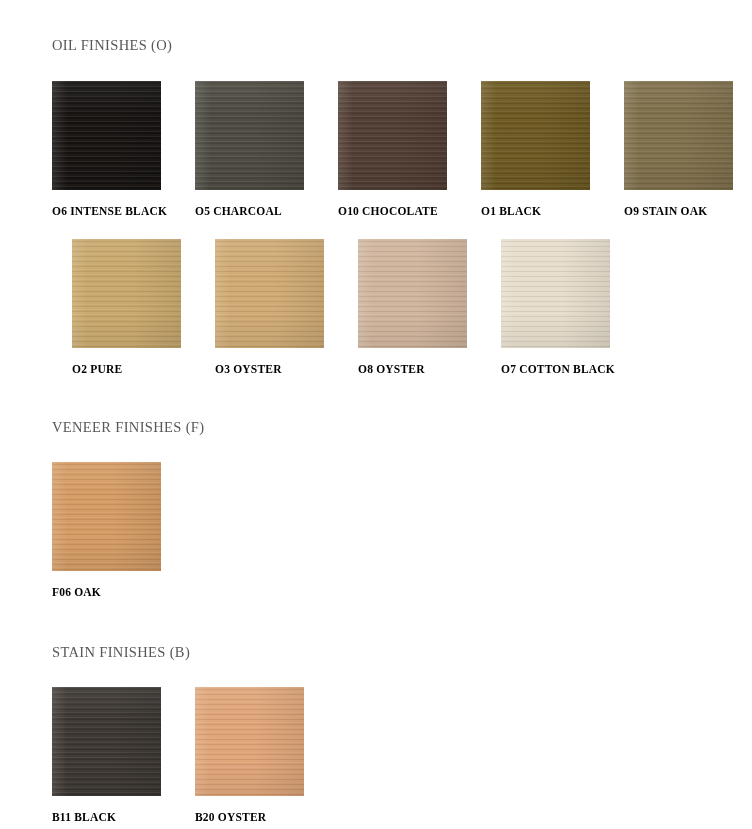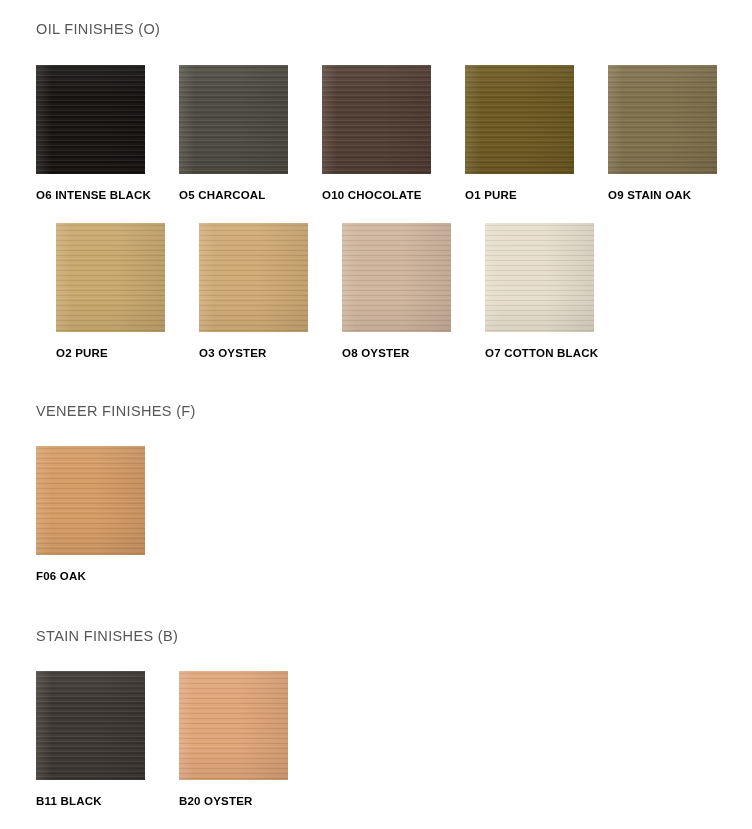--- a/index.html
+++ b/index.html
@@ -14,22 +14,23 @@
     height: 829px;
     font-family: "Liberation Sans", sans-serif;
     color: #000000;
     overflow: hidden;
     position: relative;
   }
 
   .page {
     width: 752px;
     height: 702px;
-    padding: 0;
+    padding: 16px;
     position: relative;
+    font-family: Liberation Serif, serif;
   }
 
   
   .section { padding: 0 0 0 36px; }
   .section-oil     { padding-top: 22px; }
   .section-veneer  { padding-top: 44px; }
   .section-stain   { padding-top: 46px; }
 
   .section-title {
     font-size: 14.5px;
@@ -126,21 +127,21 @@
       <div class="swatch-cell">
         <span class="swatch-chip" style="background-color: rgb(75, 72, 63);"></span>
         <span class="swatch-label">O5 CHARCOAL</span>
       </div>
       <div class="swatch-cell">
         <span class="swatch-chip" style="background-color: rgb(79, 59, 49);"></span>
         <span class="swatch-label">O10 CHOCOLATE</span>
       </div>
       <div class="swatch-cell">
         <span class="swatch-chip" style="background-color: rgb(107, 87, 31);"></span>
-        <span class="swatch-label">O1 PURE</span>
+        <span class="swatch-label">O1 BLACK</span>
       </div>
       <div class="swatch-cell">
         <span class="swatch-chip" style="background-color: rgb(126, 110, 74);"></span>
         <span class="swatch-label">O9 STAIN OAK</span>
       </div>
     </div>
 
     <div class="swatch-row">
       <div class="swatch-cell">
         <span class="swatch-chip" style="background-color: rgb(200, 167, 107);"></span>

